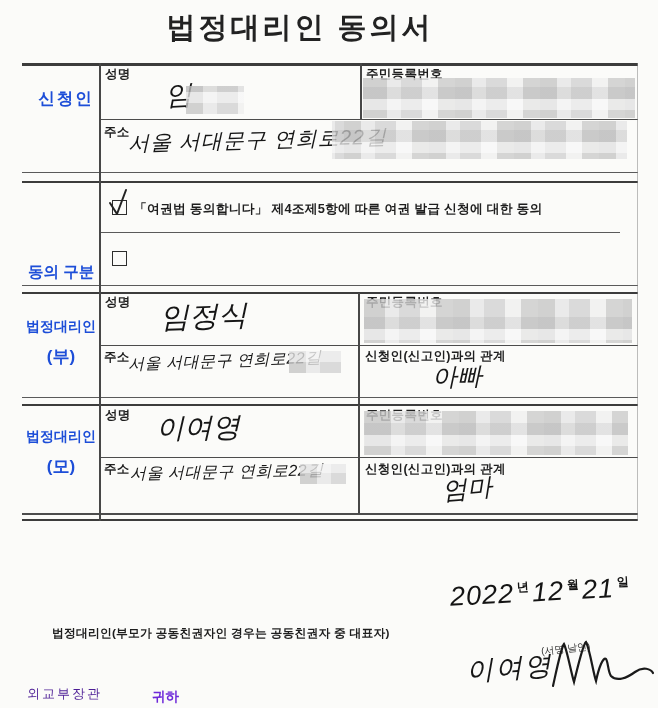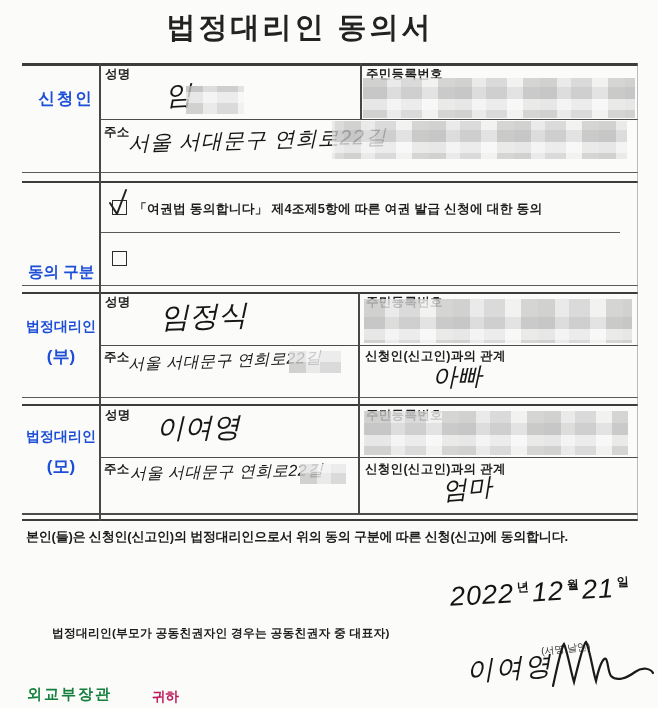--- a/index.html
+++ b/index.html
@@ -30,22 +30,22 @@
       repeating-linear-gradient(90deg, #c7c7c7 0 17px, #e7e7e7 17px 31px, #d3d3d3 31px 52px, #f0f0f0 52px 68px, #cccccc 68px 85px);
   }
   .chk-box{position:absolute;width:13px;height:13px;border:1.6px solid #2d2d2d;background:transparent;}
   .chk-text{position:absolute;font-size:12.8px;font-weight:600;color:#1e1e1e;letter-spacing:.2px;white-space:nowrap;}
   .statement{position:absolute;font-size:13px;font-weight:600;color:#1c1c1c;letter-spacing:-.2px;white-space:nowrap;}
   .date-wrap{position:absolute;transform:rotate(-3deg);white-space:nowrap;color:#141414;}
   .d-num{font-size:27px;font-style:italic;letter-spacing:1px;}
   .d-suf{font-size:12px;font-weight:600;vertical-align:11px;margin:0 3px;}
   .note{position:absolute;font-size:11.8px;font-weight:700;color:#1e1e1e;letter-spacing:.2px;white-space:nowrap;}
   .sign-note{position:absolute;font-size:10px;color:#333;transform:rotate(-6deg);white-space:nowrap;}
-  .recipient{position:absolute;font-size:15px;font-weight:700;letter-spacing:2px;color:#15803d;white-space:nowrap;}
-  .recipient-suffix{position:absolute;font-size:13.5px;font-weight:700;color:#be185d;white-space:nowrap;}
+  .recipient{position:absolute;font-size:13px;font-weight:400;letter-spacing:2px;color:#4c1d95;white-space:nowrap;}
+  .recipient-suffix{position:absolute;font-size:13.5px;font-weight:700;color:#6d28d9;white-space:nowrap;}
 </style>
 </head>
 <body>
 
 <div class="doc">
 
   <div class="title">법정대리인 동의서</div>
 
   <div class="hl" style="left:22px;top:63px;width:616px;height:2.5px;"></div>
   <div class="hl" style="left:99px;top:118.5px;width:539px;height:1.5px;background:#4c4c4c;"></div>
@@ -116,21 +116,20 @@
   <div class="cell-label" style="left:366px;top:407px;">주민등록번호</div>
   <div class="mosaic" style="left:364px;top:411px;width:264px;height:44px;background-position:10px 2px;"></div>
 
   <div class="cell-label" style="left:104px;top:461px;">주소</div>
   <div class="hand" style="left:130px;top:464px;font-size:16px;transform:rotate(-1deg);letter-spacing:.5px;">서울 서대문구 연희로22길</div>
   <div class="mosaic" style="left:300px;top:464px;width:46px;height:20px;"></div>
 
   <div class="cell-label" style="left:365px;top:461px;">신청인(신고인)과의 관계</div>
   <div class="hand" style="left:442px;top:476px;font-size:25px;transform:rotate(-5deg);">엄마</div>
 
-  <div class="statement" style="left:26px;top:528px;">본인(들)은 신청인(신고인)의 법정대리인으로서 위의 동의 구분에 따른 신청(신고)에 동의합니다.</div>
 
   <div class="date-wrap" style="left:450px;top:577px;">
     <span class="d-num">2022</span><span class="d-suf">년</span><span class="d-num">12</span><span class="d-suf">월</span><span class="d-num">21</span><span class="d-suf">일</span>
   </div>
 
   <div class="note" style="left:52px;top:626px;">법정대리인(부모가 공동친권자인 경우는 공동친권자 중 대표자)</div>
 
   <div class="sign-note" style="left:541px;top:642px;">(서명 날인)</div>
   <div class="hand" style="left:466px;top:655px;font-size:27px;transform:rotate(-4deg);letter-spacing:2px;">이여영</div>
   <svg class="abs" style="left:545px;top:636px;" width="112" height="56" viewBox="0 0 112 56">

